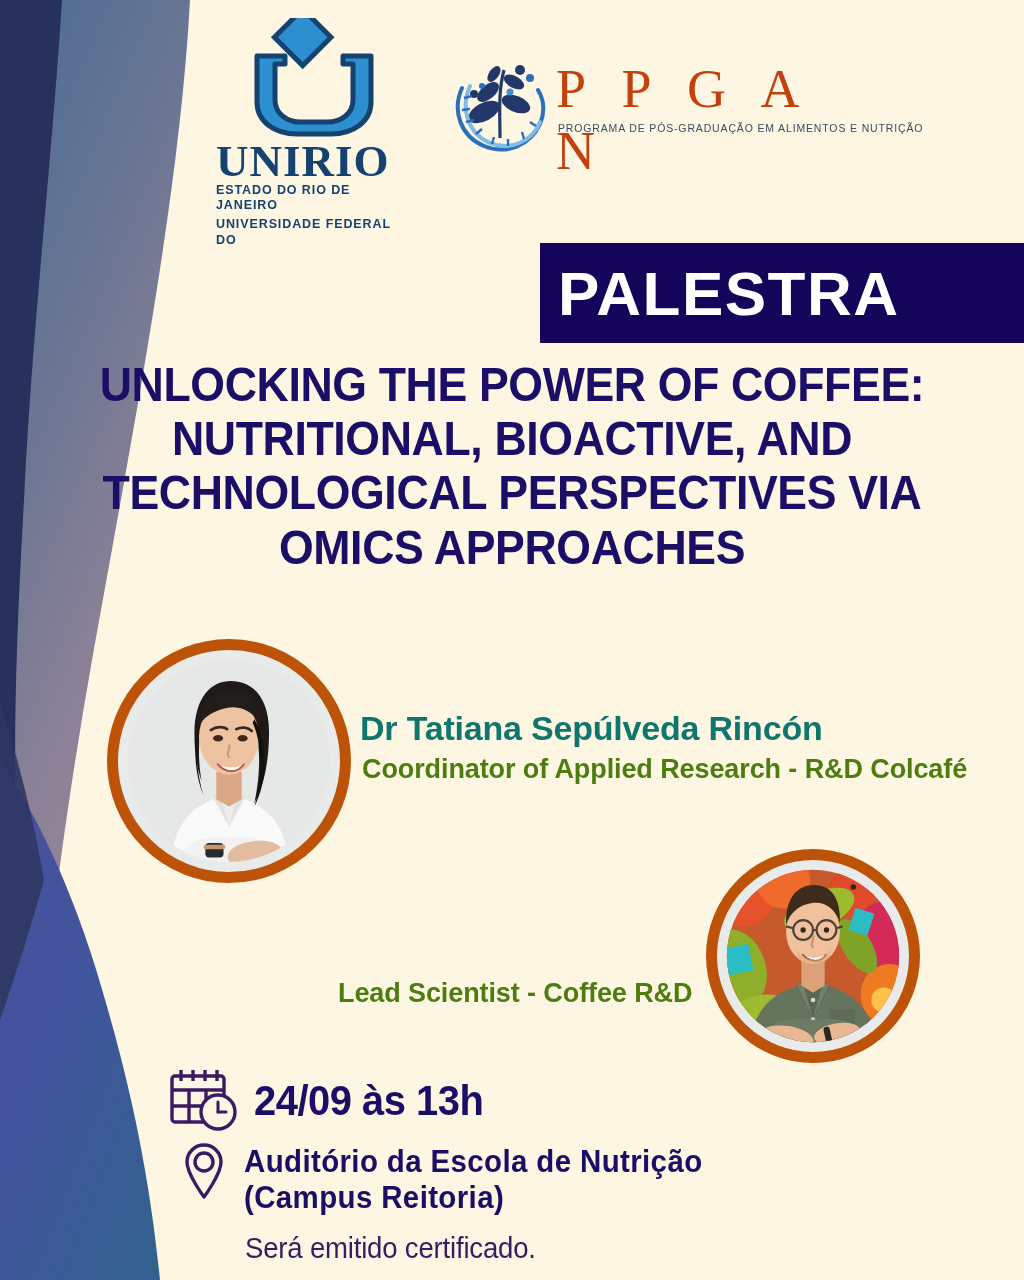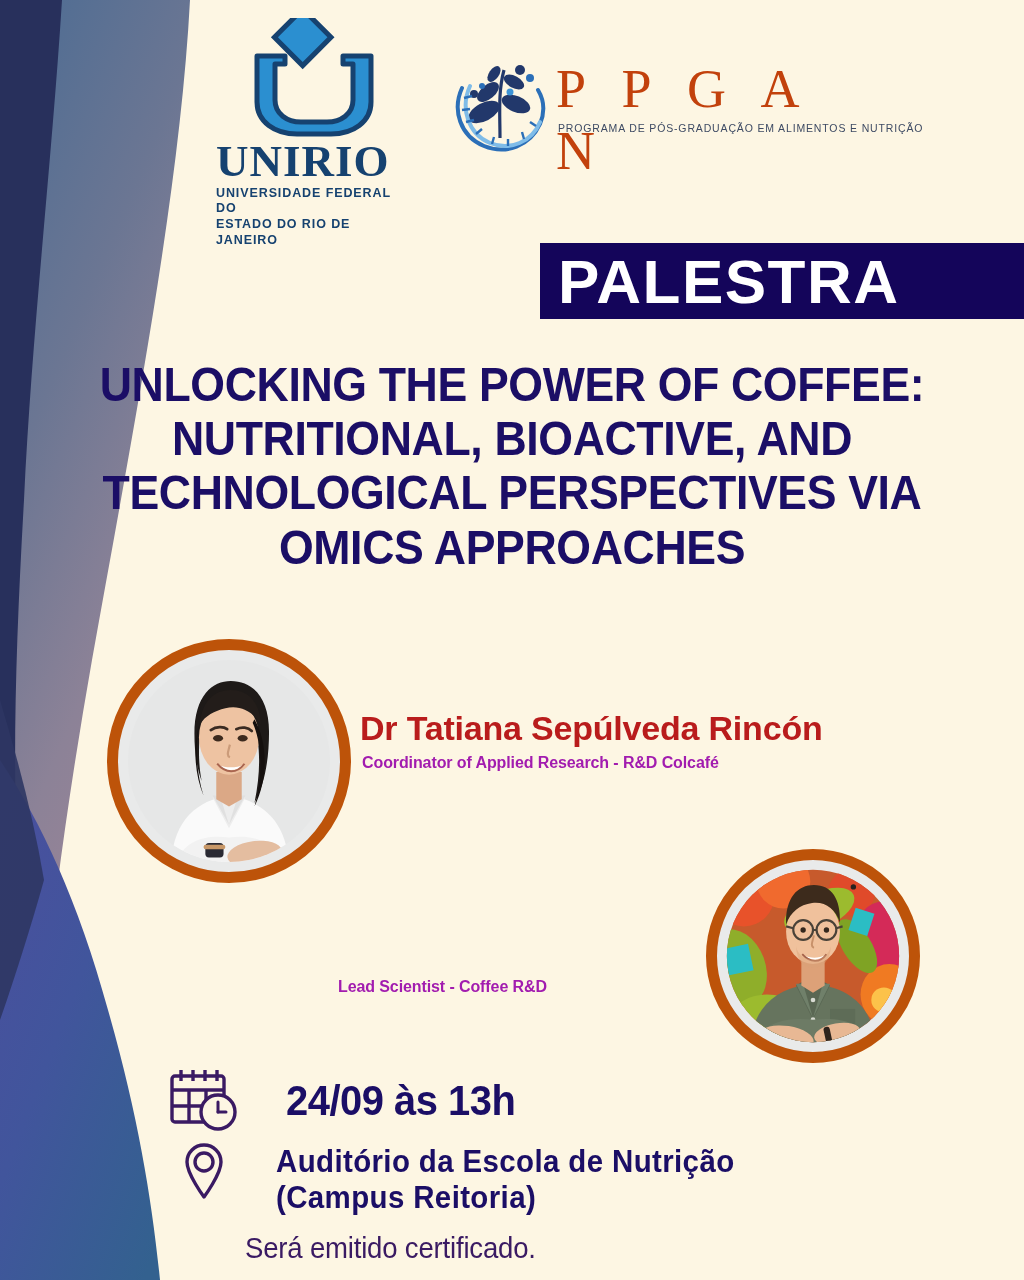--- a/index.html
+++ b/index.html
@@ -83,21 +83,21 @@
     color: #3d4a63;
     white-space: nowrap;
   }
 
   
   .palestra-banner {
     position: absolute;
     left: 540px;
     top: 243px;
     width: 484px;
-    height: 76px;
+    height: 100px;
     background: #14055a;
     display: flex;
     align-items: center;
   }
   .palestra-label {
     color: #ffffff;
     font-family: "Liberation Sans", sans-serif;
     font-weight: bold;
     font-size: 62px;
     letter-spacing: 1.5px;
@@ -129,43 +129,43 @@
     border: 11px solid #bd5309;
     box-sizing: border-box;
     overflow: hidden;
     background: #e9eaea;
   }
   #speaker-1-photo { left: 107px; top: 639px; width: 244px; height: 244px; }
   #speaker-2-photo { left: 706px; top: 849px; width: 214px; height: 214px; }
 
   .speaker-name {
     position: absolute;
-    color: #b91c1c;
+    color: #0f766e;
     font-family: "Liberation Sans", sans-serif;
     font-weight: bold;
     font-size: 34px;
     letter-spacing: -0.2px;
     white-space: nowrap;
   }
   .speaker-role {
     position: absolute;
-    color: #a21caf;
+    color: #4d7c0f;
     font-family: "Liberation Sans", sans-serif;
     font-weight: bold;
-    font-size: 16px;
+    font-size: 27px;
     letter-spacing: -0.1px;
     white-space: nowrap;
   }
   #speaker-1-name { left: 360px; top: 709px; }
   #speaker-1-role { left: 362px; top: 754px; }
   #speaker-2-name { left: 258px; top: 933px; }
   #speaker-2-role { left: 338px; top: 978px; }
 
   
-  .info-block { position: absolute; gap: 32px; }
+  .info-block { position: absolute; }
   #datetime-row { left: 168px; top: 1068px; display: flex; align-items: center; }
   #datetime-text {
     color: #1b0e66;
     font-family: "Liberation Sans Narrow", "Liberation Sans", sans-serif;
     font-weight: bold;
     font-size: 42px;
     margin-left: 14px;
     letter-spacing: -0.5px;
     transform: scaleX(0.95);
     transform-origin: left center;
@@ -240,22 +240,22 @@
       <svg width="150" height="120" viewBox="0 0 150 120" style="display:block;margin:0 auto;">
         <g transform="translate(75,8)">
           <rect x="-20" y="-4" width="40" height="40" transform="rotate(45)" fill="#2b8fd0" stroke="#164270" stroke-width="5"></rect>
         </g>
         <path d="M 18,38 L 46,38 L 46,46 L 36,46 L 36,82
                  C 36,96 48,104 62,104 L 88,104 C 102,104 114,96 114,82
                  L 114,46 L 104,46 L 104,38 L 132,38 L 132,84
                  C 132,104 114,116 92,116 L 58,116 C 36,116 18,104 18,84 Z" fill="#2b8fd0" stroke="#164270" stroke-width="5" stroke-linejoin="round"></path>
       </svg>
       <div class="unirio-wordmark">UNIRIO</div>
+      <div class="unirio-sub" style="margin-top:0;">ESTADO DO RIO DE JANEIRO</div>
       <div class="unirio-sub">UNIVERSIDADE FEDERAL DO</div>
-      <div class="unirio-sub" style="margin-top:0;">ESTADO DO RIO DE JANEIRO</div>
     </div>
 
     <div class="ppgan-logo">
       <svg width="104" height="104" viewBox="0 0 104 104" style="position:absolute;left:0;top:2px;">
 
         <path d="M 52,84 C 52,60 50,38 56,16" stroke="#22386b" stroke-width="3.2" fill="none"></path>
 
         <ellipse cx="36" cy="58" rx="17" ry="9" fill="#22386b" transform="rotate(-28 36 58)"></ellipse>
         <ellipse cx="68" cy="50" rx="15" ry="8" fill="#22386b" transform="rotate(22 68 50)"></ellipse>
         <ellipse cx="40" cy="38" rx="13" ry="7" fill="#22386b" transform="rotate(-40 40 38)"></ellipse>

